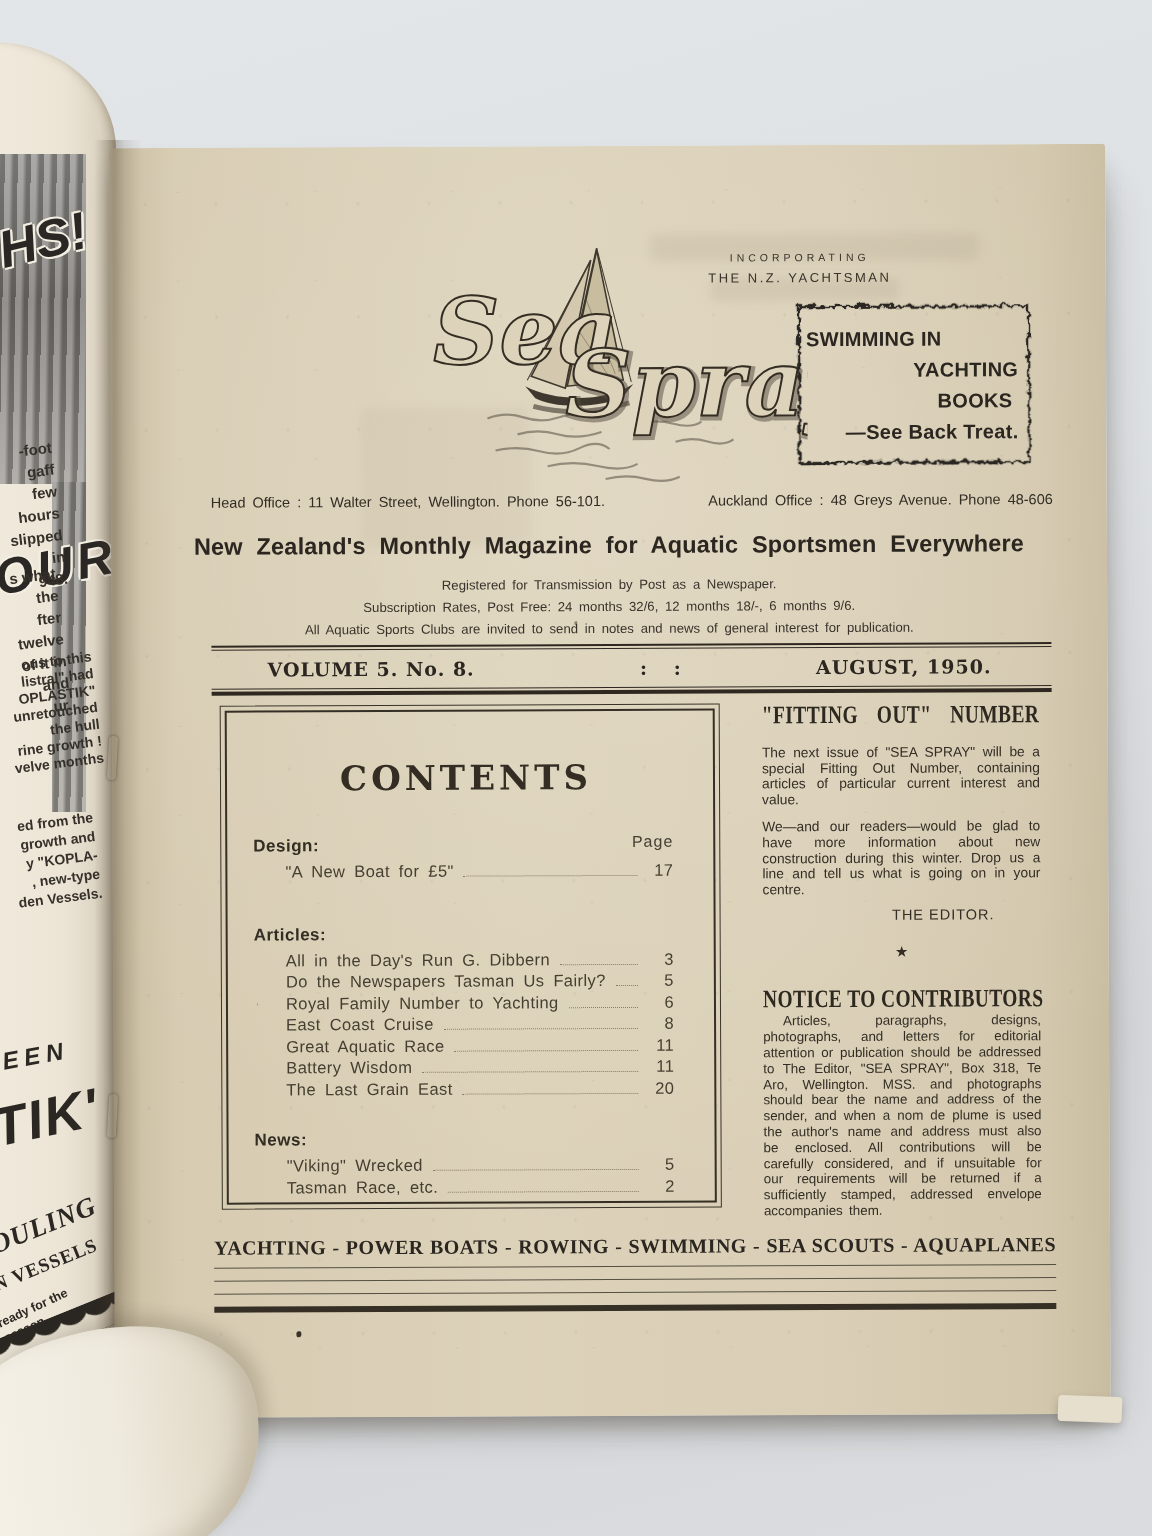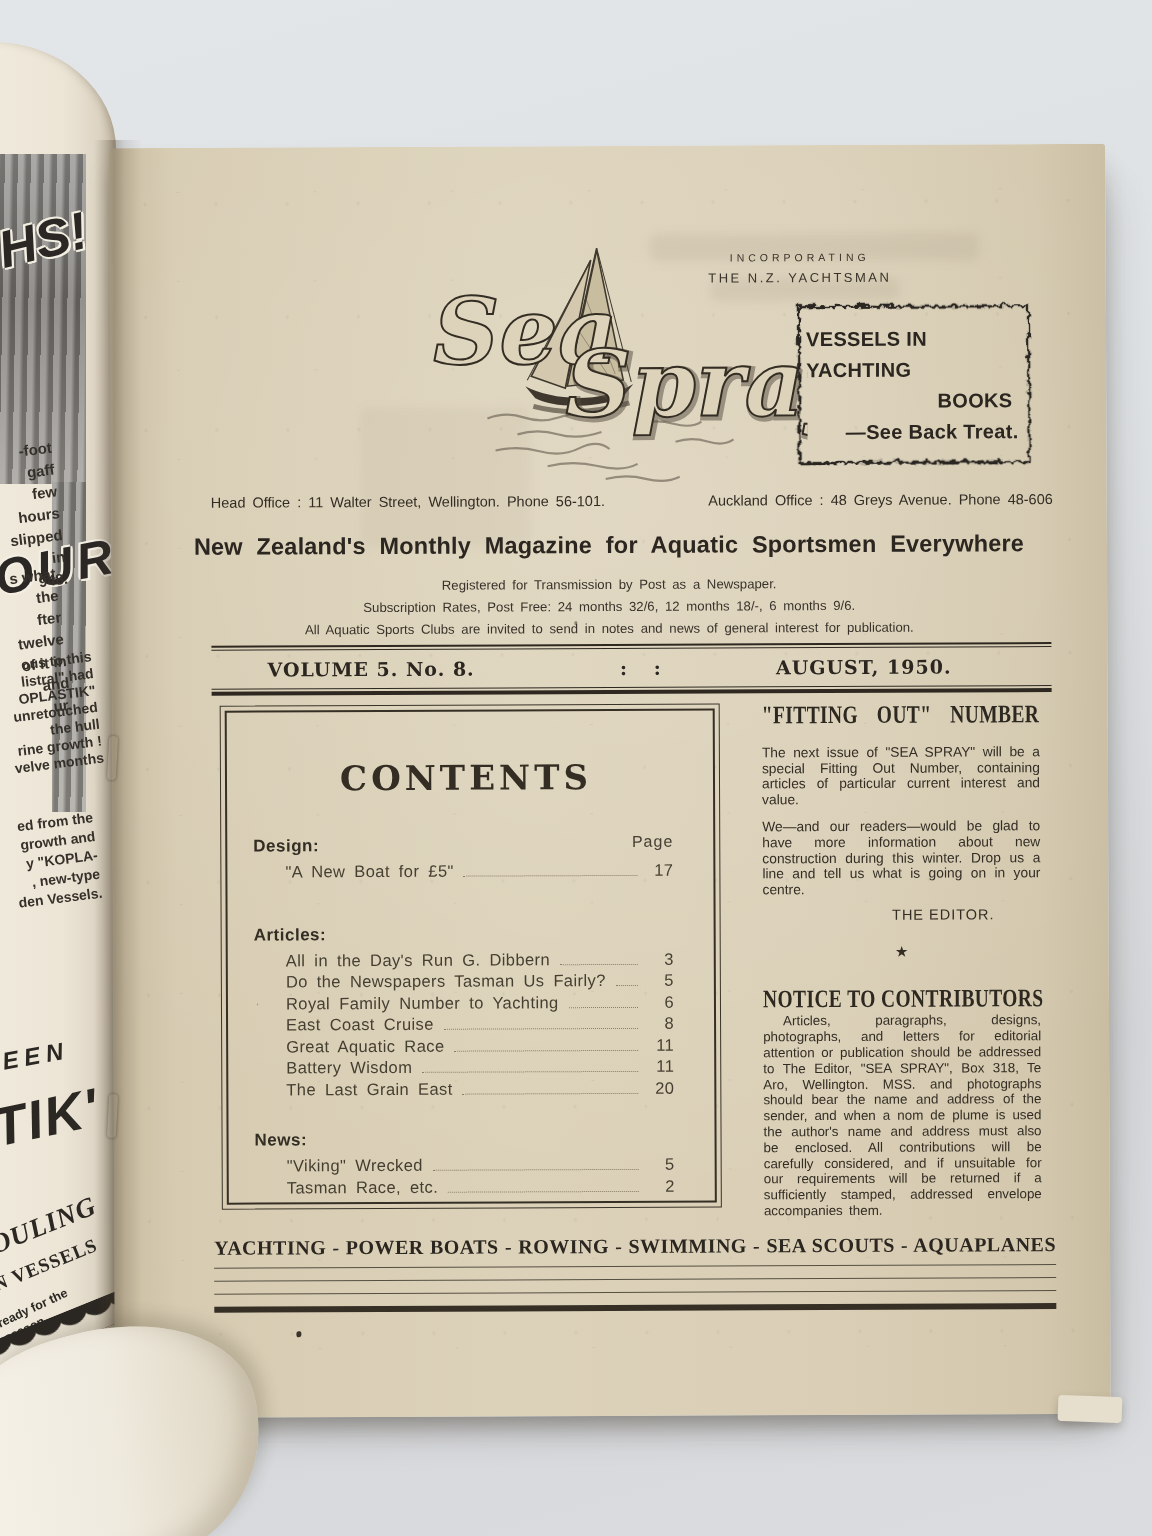--- a/index.html
+++ b/index.html
@@ -59,35 +59,35 @@
 
   .incorporating{position:absolute;left:540px;top:106px;width:300px;text-align:center;color:#3a332a;}
   .inc1{font-size:10.5px;letter-spacing:4px;}
   .inc2{font-size:13px;letter-spacing:2.5px;margin-top:7px;}
 
   .logo{position:absolute;left:315px;top:90px;width:382px;height:252px;}
 
   .bargains{position:absolute;left:680px;top:153px;width:244px;height:170px;}
   .bargains svg.wavy{position:absolute;inset:0;}
   .bargains-text{position:absolute;inset:0;padding:26px 16px 0 16px;font-weight:bold;font-size:20px;line-height:31px;color:#2b2620;letter-spacing:.3px;}
-  .bg1{text-align:left;}.bg2{text-align:left;}.bg3{text-align:right;padding-right:6px;}.bg4{text-align:right;}
+  .bg1{text-align:left;}.bg2{text-align:right;}.bg3{text-align:right;padding-right:6px;}.bg4{text-align:right;}
 
   .offices{position:absolute;left:100px;top:347px;width:842px;display:flex;justify-content:space-between;
     font-size:14.5px;color:#332d24;word-spacing:3px;}
   .tagline{position:absolute;left:0;top:386px;width:100%;text-align:center;font-weight:bold;font-size:23.5px;
     color:#2b2620;word-spacing:7px;letter-spacing:.2px;}
   .fineprint{position:absolute;left:0;top:428px;width:100%;text-align:center;color:#38322a;}
   .fineprint div{font-size:13.2px;line-height:22px;word-spacing:3px;}
 
   .issue-bar{position:absolute;left:100px;top:498px;width:840px;border-top:2px solid #2e2821;border-bottom:4px solid #2e2821;padding:2px 0;}
   .issue-inner{border-top:1px solid #2e2821;border-bottom:1px solid #2e2821;display:flex;justify-content:space-between;align-items:center;
     font-family:"DejaVu Serif","Liberation Serif",serif;font-weight:bold;font-size:19px;letter-spacing:1px;color:#2b2620;padding:8px 0;}
   .issue-inner .vol{margin-left:56px;}
   .issue-inner .sep{margin-left:40px;letter-spacing:10px;}
-  .issue-inner .date{margin-right:100px;}
+  .issue-inner .date{margin-right:60px;}
 
   
   .toc-outer{position:absolute;left:108px;top:558px;width:500px;height:504px;border:1.5px solid #3a3328;padding:4px;box-sizing:border-box;}
   .toc-inner{border:2.5px solid #352f25;height:100%;box-sizing:border-box;position:relative;padding:24px 34px 0 26px;}
   .toc-title{text-align:center;font-family:"DejaVu Serif","Liberation Serif",serif;font-weight:bold;font-size:34px;letter-spacing:4px;color:#332d23;margin:22px 0 38px 0;}
   .toc-page-label{position:absolute;right:40px;top:122px;font-size:16px;color:#453f33;letter-spacing:1px;}
   .toc-section{margin-bottom:30px;}
   .toc-section:nth-of-type(1){margin-bottom:42px;}
   .toc-label{font-weight:bold;font-size:17px;color:#332d24;letter-spacing:.5px;margin-bottom:5px;}
   .toc-row{display:flex;align-items:baseline;padding-left:32px;line-height:21.5px;font-size:16.5px;color:#453f31;letter-spacing:.4px;word-spacing:4px;}
@@ -230,21 +230,21 @@
       <svg class="wavy" viewBox="0 0 244 170">
         <defs>
           <filter id="squig" x="-10%" y="-10%" width="120%" height="120%">
             <feTurbulence type="turbulence" baseFrequency="0.09" numOctaves="2" seed="4" result="t"></feTurbulence>
             <feDisplacementMap in="SourceGraphic" in2="t" scale="7"></feDisplacementMap>
           </filter>
         </defs>
         <rect x="7" y="7" width="230" height="156" fill="none" stroke="#2b2620" stroke-width="2.4" filter="url(#squig)"></rect>
       </svg>
       <div class="bargains-text">
-        <div class="bg1">VESSELS IN</div>
+        <div class="bg1">SWIMMING IN</div>
         <div class="bg2">YACHTING</div>
         <div class="bg3">BOOKS</div>
         <div class="bg4">—See Back Treat.</div>
       </div>
     </div>
 
     <div class="offices">
       <span>Head Office :   11 Walter Street, Wellington.    Phone 56-101.</span>
       <span>Auckland Office :   48 Greys Avenue.   Phone 48-606</span>
     </div>

